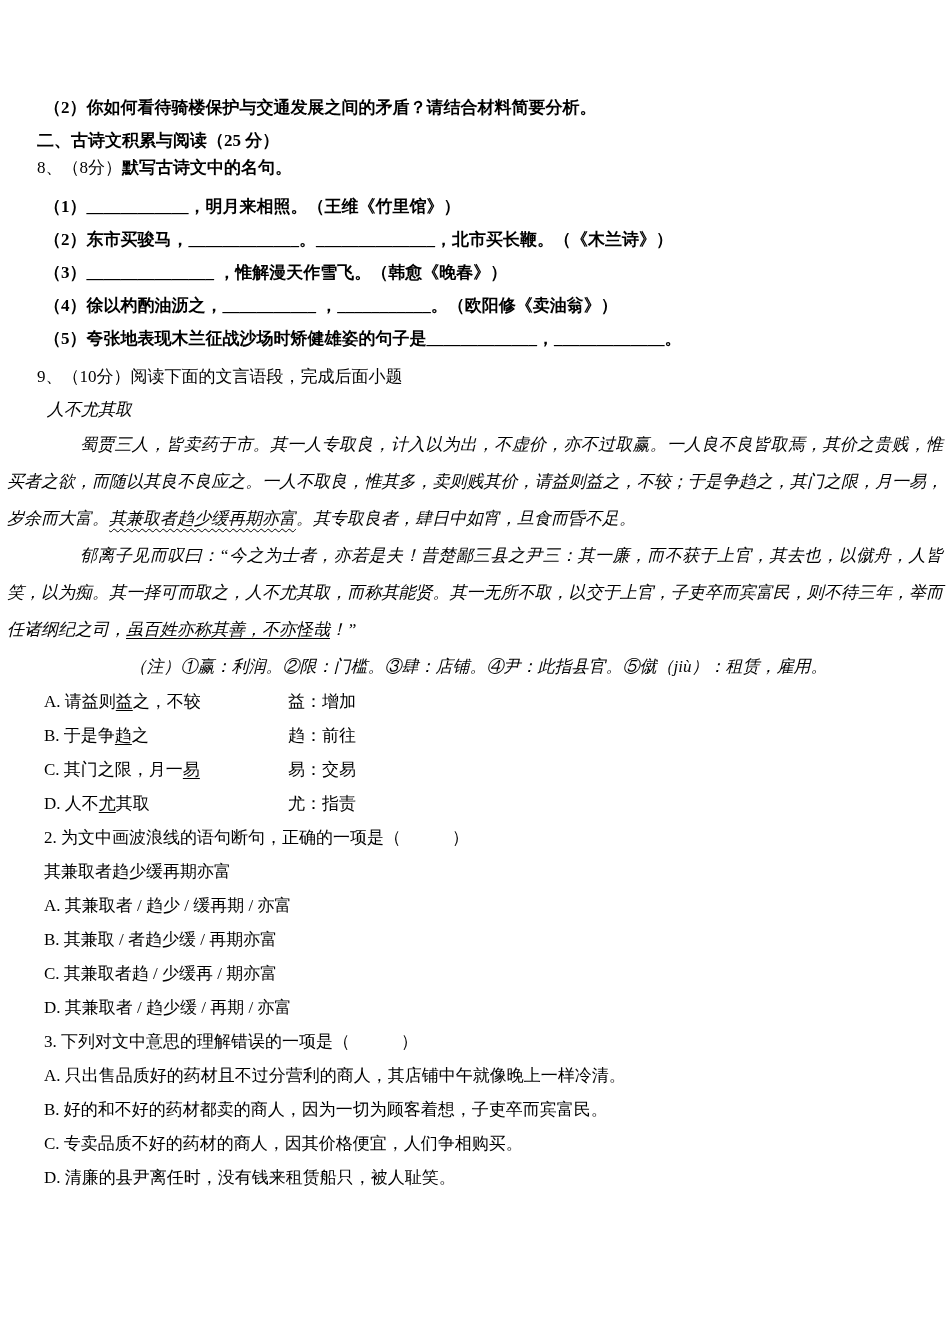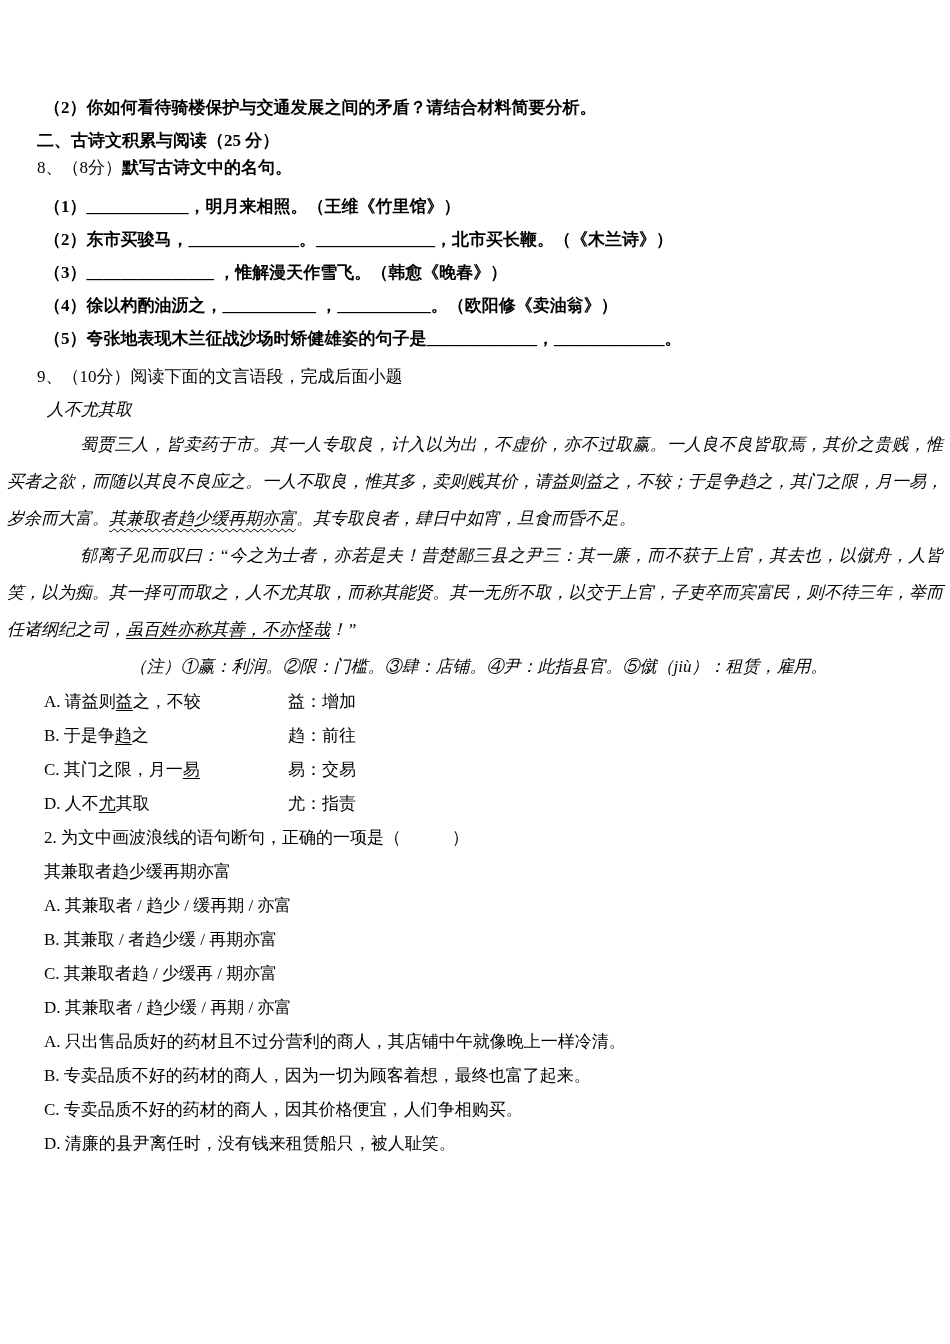--- a/index.html
+++ b/index.html
@@ -95,18 +95,19 @@
       <span data-bind="q9.sub1.options.3.gloss">尤：指责</span>
     </div>
 
   <p class="stem" data-bind="q9.sub2.stem">2. 为文中画波浪线的语句断句，正确的一项是（　　　）</p>
   <p class="opt" data-bind="q9.sub2.sentence">其兼取者趋少缓再期亦富</p>
   <p class="opt" data-bind="q9.sub2.options.0">A. 其兼取者 / 趋少 / 缓再期 / 亦富</p>
   <p class="opt" data-bind="q9.sub2.options.1">B. 其兼取 / 者趋少缓 / 再期亦富</p>
   <p class="opt" data-bind="q9.sub2.options.2">C. 其兼取者趋 / 少缓再 / 期亦富</p>
   <p class="opt" data-bind="q9.sub2.options.3">D. 其兼取者 / 趋少缓 / 再期 / 亦富</p>
 
+  <p class="stem" data-bind="q9.sub3.stem">3. 下列对文中意思的理解错误的一项是（　　　）</p>
   <p class="opt" data-bind="q9.sub3.options.0">A. 只出售品质好的药材且不过分营利的商人，其店铺中午就像晚上一样冷清。</p>
-  <p class="opt" data-bind="q9.sub3.options.1">B. 专卖品质不好的药材的商人，因为一切为顾客着想，最终也富了起来。</p>
+  <p class="opt" data-bind="q9.sub3.options.1">B. 好的和不好的药材都卖的商人，因为一切为顾客着想，子吏卒而宾富民。</p>
   <p class="opt" data-bind="q9.sub3.options.2">C. 专卖品质不好的药材的商人，因其价格便宜，人们争相购买。</p>
   <p class="opt" data-bind="q9.sub3.options.3">D. 清廉的县尹离任时，没有钱来租赁船只，被人耻笑。</p>
 
 </div>
 
 </body></html>

